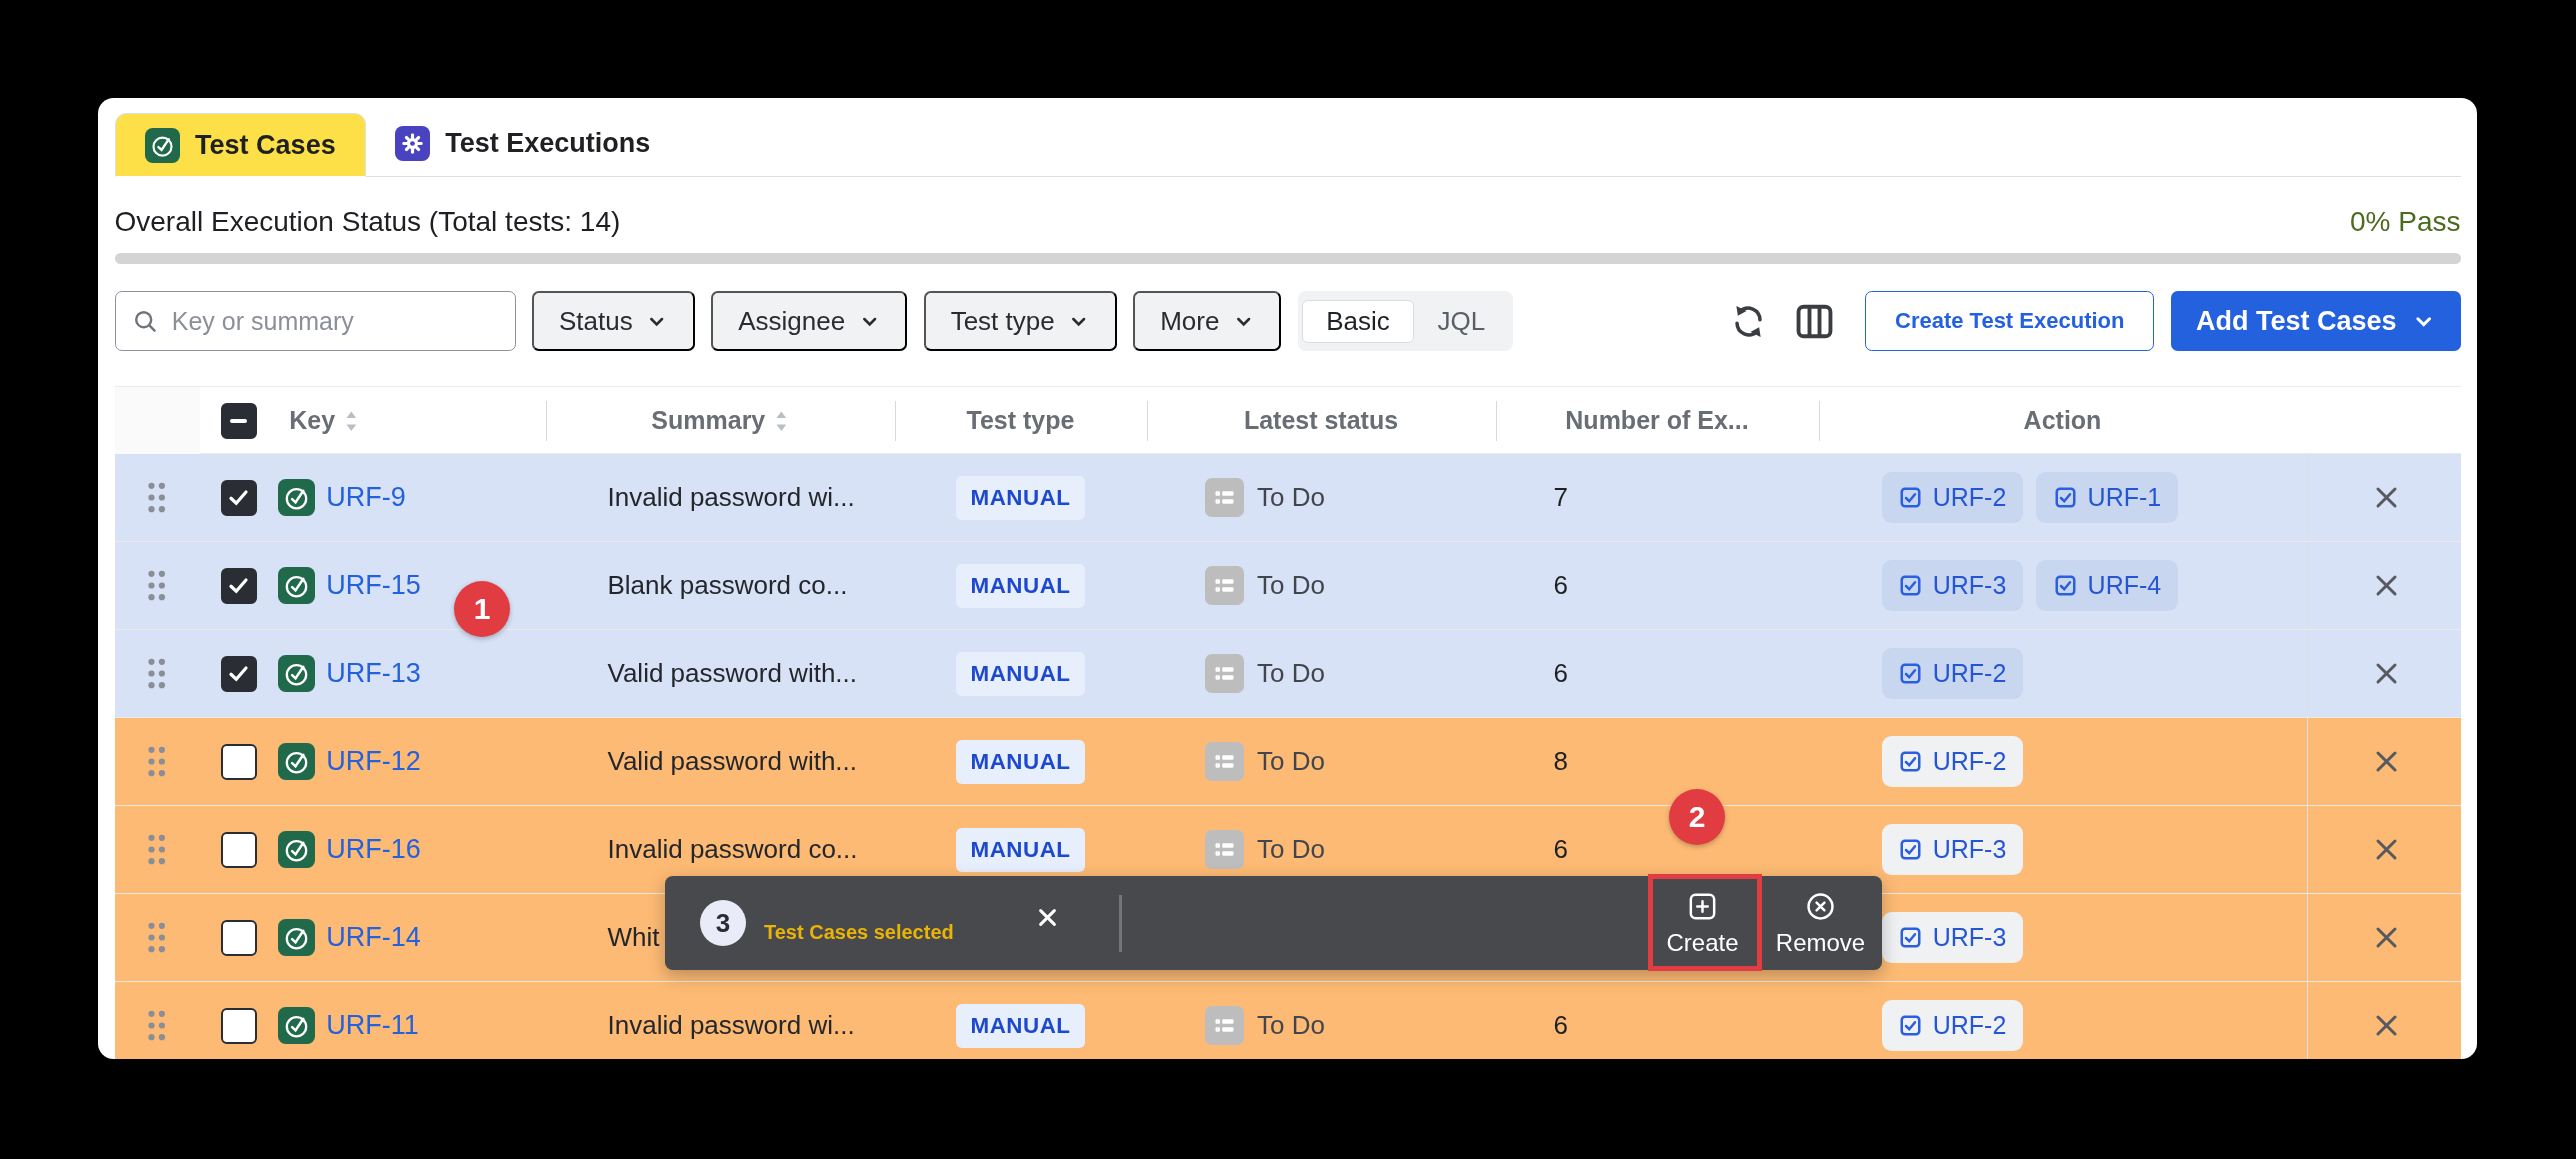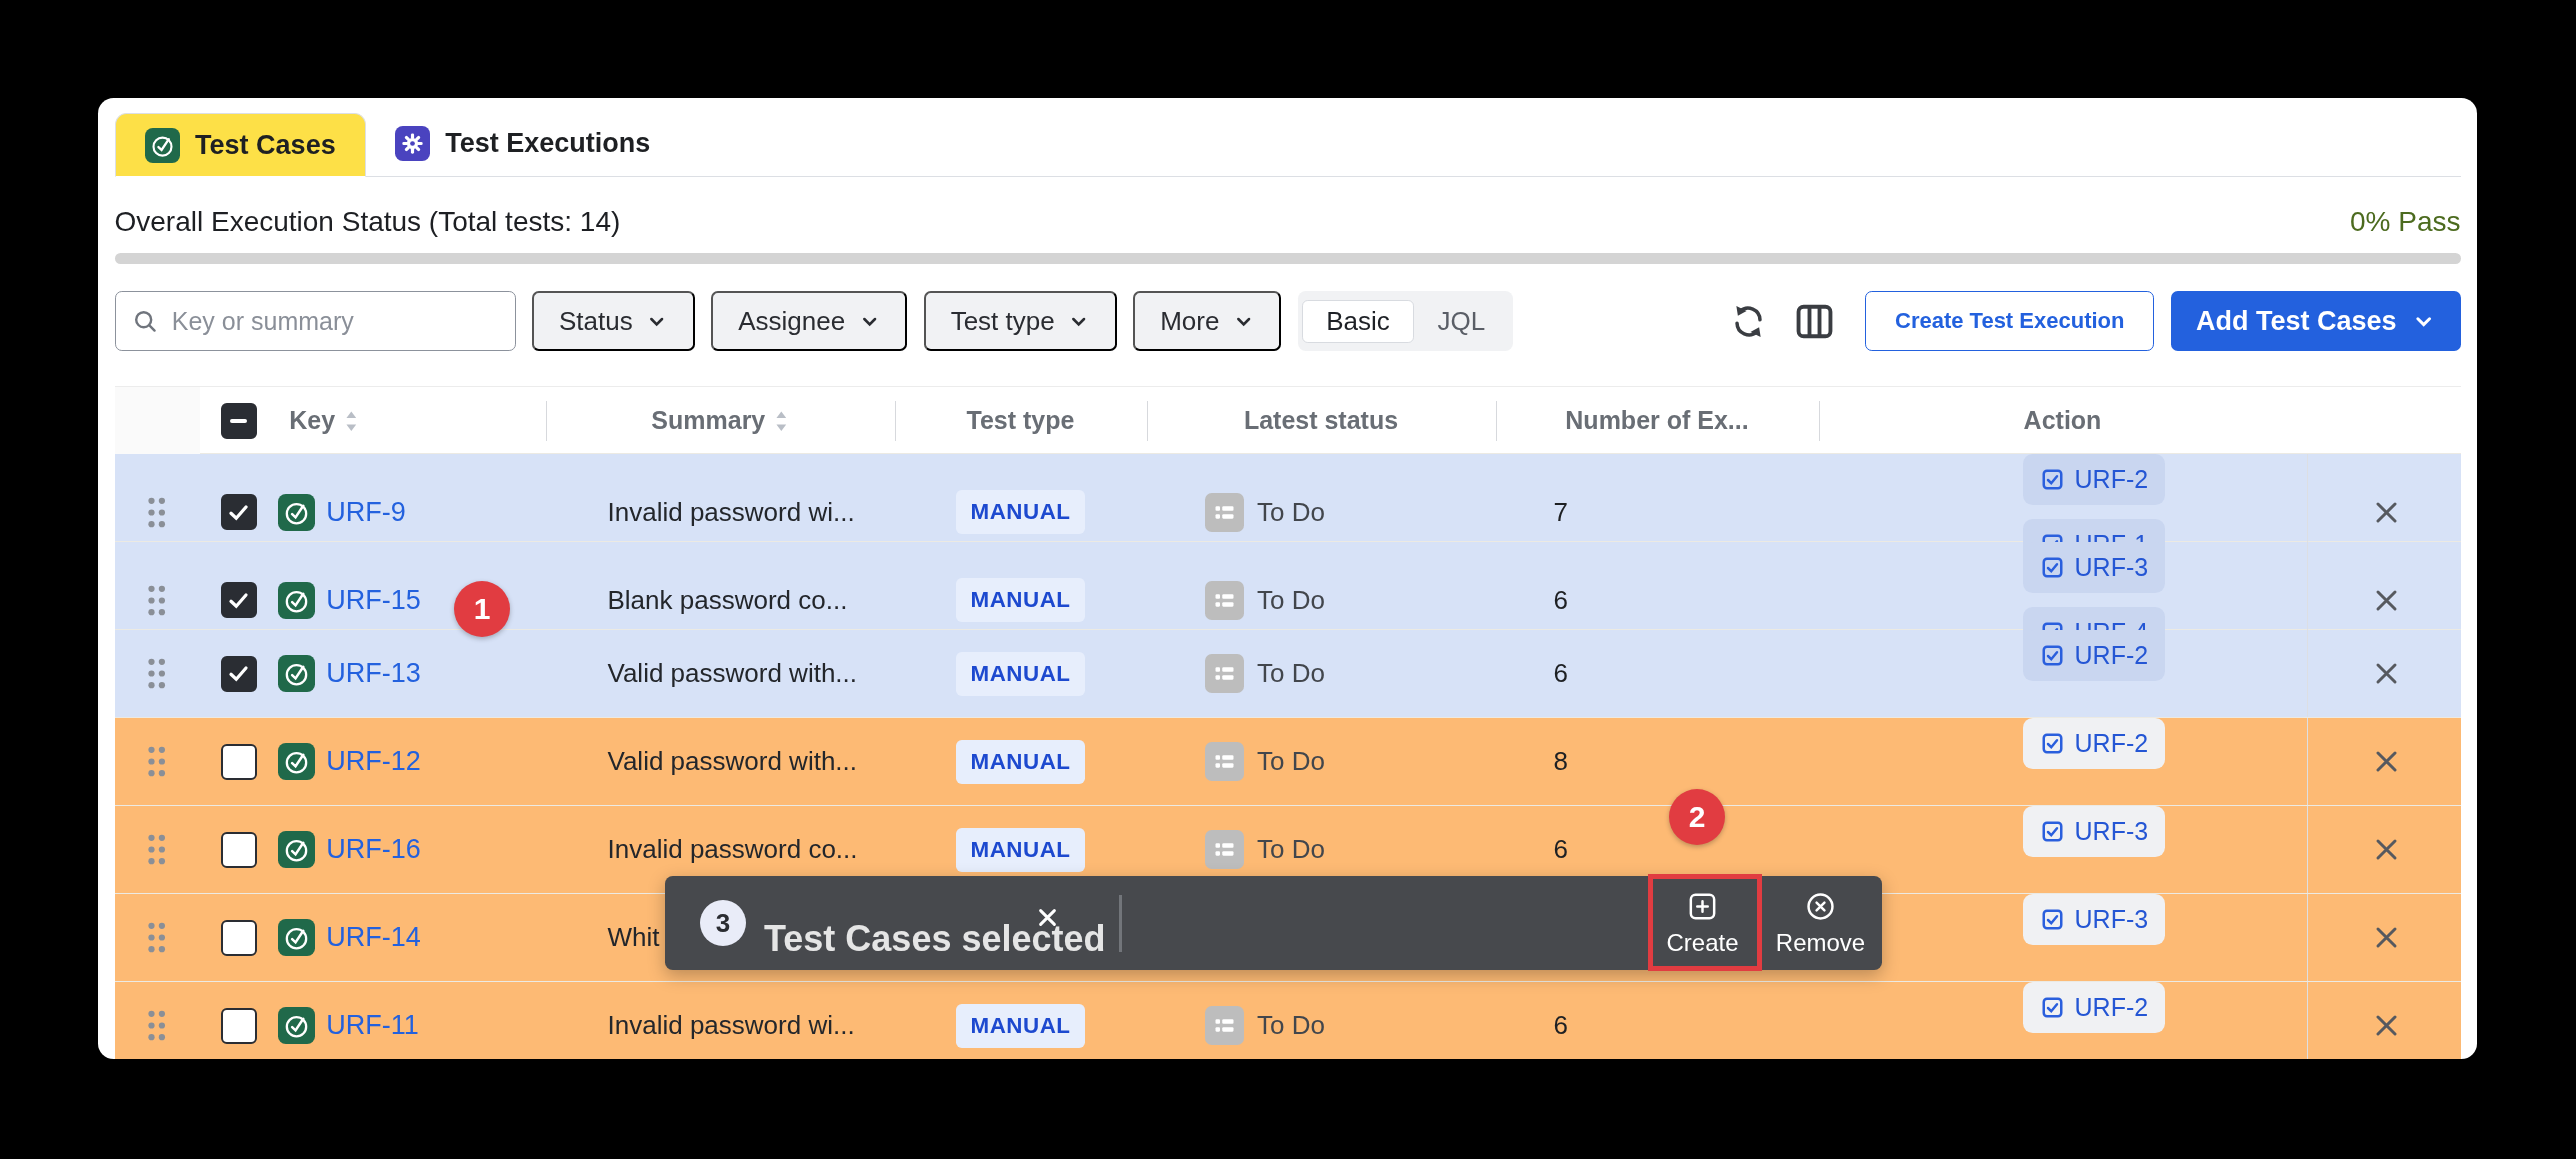--- a/index.html
+++ b/index.html
@@ -54,21 +54,21 @@
   .cell { display:flex; align-items:center; }
   .cell.center { justify-content:center; }
   .hsep::before { content:""; position:absolute; left:0; top:13.6px; height:40px; width:1.9px; background:#d7d9dd; }
   .thead .c-drag { background:#fafafa; }
   .trow { height:88px; border-top:1.9px solid #eceae3; background:#fdba74; }
   .trow.selected { background:var(--selected_row,#d7e2f7); }
   .c-key { gap:11.7px; }
   .c-summary { padding-left:62px; font-size:26px; color:#23262b; }
   .c-status { padding-left:58px; gap:13.6px; font-size:26px; color:#42464c; }
   .c-num { padding-left:58px; font-size:26px; color:#1e2023; }
-  .c-links { padding-left:63px; gap:13.6px;flex-direction:column; }
+  .c-links { padding-left:63px; gap:13.6px; }
   .c-action { justify-content:center; border-left:1.9px solid #dddfe3; }
   .draghandle { display:flex; cursor:grab; margin:0 auto; }
   .checkbox { width:36px; height:36px; border:2.9px solid #2a2d33; border-radius:5.8px; background:#fff; display:flex;
               align-items:center; justify-content:center; cursor:pointer; }
   .checkbox svg { visibility:hidden; }
   .checkbox.checked { background:#2a2d33; }
   .checkbox.checked svg { visibility:visible; }
   .checkbox.indeterminate { background:#2a2d33; }
   .checkbox.indeterminate .minus { display:block; }
   .minus { display:none; width:16.5px; height:3.9px; background:#fff; border-radius:1.9px; }
@@ -83,22 +83,22 @@
           gap:9.7px; padding:0 16.5px; cursor:pointer; }
   .trow.selected .chip { background:var(--chip_bg_selected,#c9d6f0); }
   .chip span { font-size:25px; font-weight:500; color:#2456d4; }
   .sorticon { margin-left:8.8px; display:flex; }
 
   
   .sel-toolbar { position:absolute; left:567px; top:778px; width:1217px; height:94px; background:var(--toolbar_bg,#47494d);
                  border-radius:7.8px; box-shadow:0 5.8px 17.5px rgba(0,0,0,0.25); z-index:20; display:flex; align-items:center; }
   .sel-count { position:absolute; left:35px; top:24px; width:46px; height:46px; border-radius:50%; background:#e9ecf8;
                color:#2b2d32; font-size:26px; font-weight:700; display:flex; align-items:center; justify-content:center; }
-  .sel-label { position:absolute; left:99px; top:16px; height:94px; display:flex; align-items:center;
-               color:#e5e5e5; font-size:36px; font-weight:700; }
+  .sel-label { position:absolute; left:99px; top:9px; height:94px; display:flex; align-items:center;
+               color:#eab308; font-size:20px; font-weight:700; }
   .sel-close { position:absolute; left:370px; top:29px; background:none; border:none; cursor:pointer; }
   .sel-divider { position:absolute; left:454px; top:18.5px; width:2.9px; height:57px; background:#72757a; }
   .tb-btn { position:absolute; top:0; height:94px; display:flex; flex-direction:column; align-items:center;
             justify-content:center; gap:4.9px; background:none; border:none; cursor:pointer; color:#fff;
             font-size:24px; font-family:inherit; }
   .tb-create { left:985px; width:105px; }
   .tb-remove { left:1098px; width:115px; }
 
   
   .annot-circle { position:absolute; width:56px; height:56px; border-radius:50%; background:var(--red,#e13c41);

